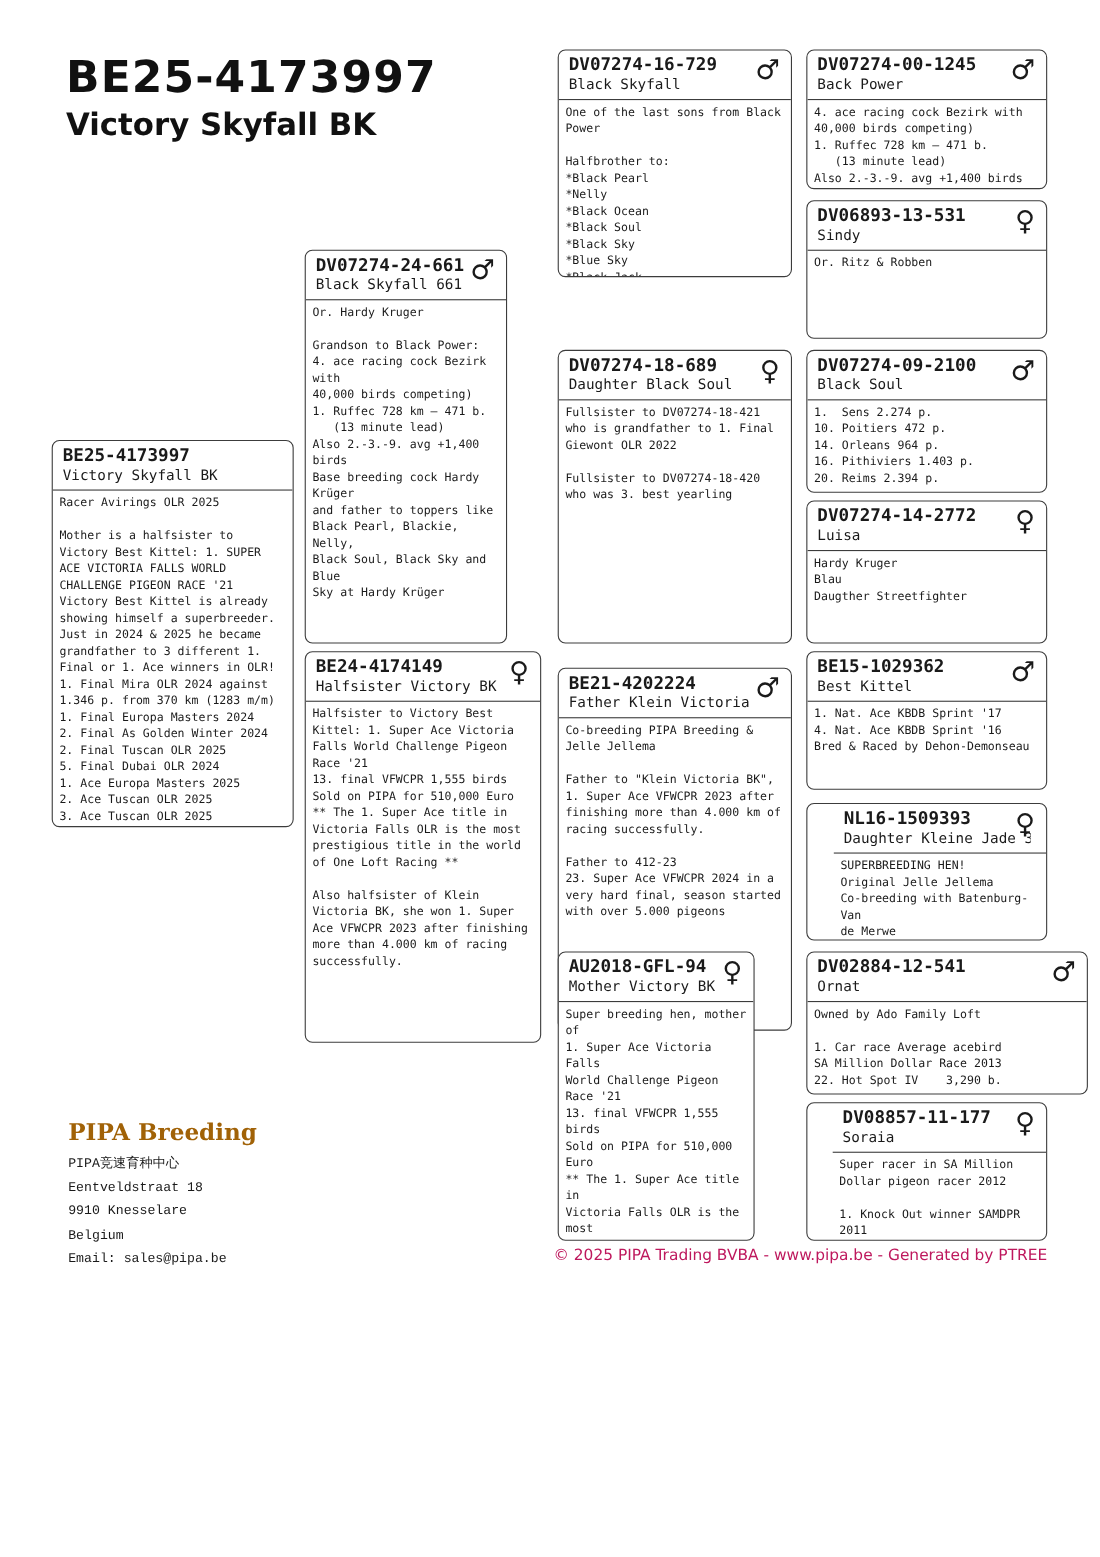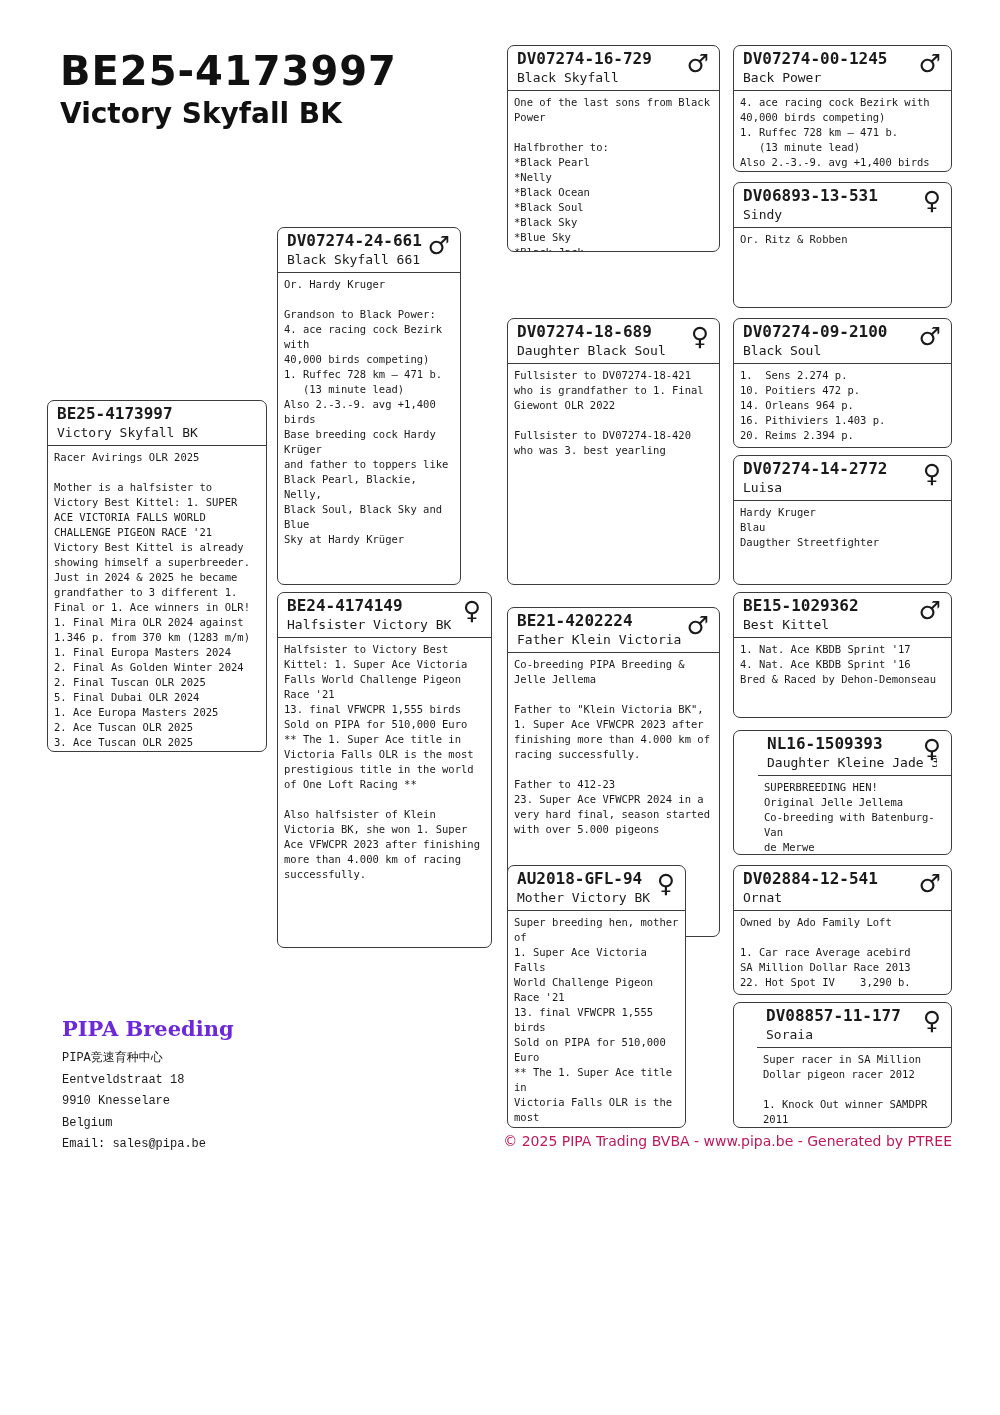--- a/index.html
+++ b/index.html
@@ -65,27 +65,27 @@
   .b3  { left: 507px; top: 45px;   width: 213px; height: 207px; }
   .b4  { left: 507px; top: 318px;  width: 213px; height: 267px; }
   .b5  { left: 507px; top: 592px;  width: 213px; height: 330px; margin-top: 15px; }
   .b6  { left: 507px; top: 865px;  width: 179px; height: 263px; }
   .b7  { left: 733px; top: 45px;   width: 219px; height: 127px; }
   .b8  { left: 733px; top: 182px;  width: 219px; height: 126px; }
   .b9  { left: 733px; top: 318px;  width: 219px; height: 130px; }
   .b10 { left: 733px; top: 455px;  width: 219px; height: 130px; }
   .b11 { left: 733px; top: 592px;  width: 219px; height: 126px; }
   .b12 { left: 733px; top: 730px;  width: 219px; height: 125px; padding-left: 24px; }
-  .b13 { left: 733px; top: 865px;  width: 219px; height: 130px; }
+  .b13 { left: 733px; top: 865px;  width: 256px; height: 130px; }
   .b14 { left: 733px; top: 1002px; width: 219px; height: 126px; padding-left: 23px; }
 
   .footer { position: absolute; left: 62px; top: 1016px; }
   .footer-company {
     font-family: "DejaVu Serif", serif;
-    font-weight: bold; font-size: 21px; margin-bottom: 7px; color: #6d28d9;
+    font-weight: bold; font-size: 21px; margin-bottom: 7px; color: #a16207;
   }
   .footer-line {
     font-family: Liberation Mono, monospace;
     font-size: 12px; line-height: 21.5px;
   }
   .copyright {
     position: absolute; top: 1133px; right: 48px;
     font-family: "DejaVu Sans", sans-serif;
     font-size: 14px; color: #be185d; margin-left: 32px;
   }

